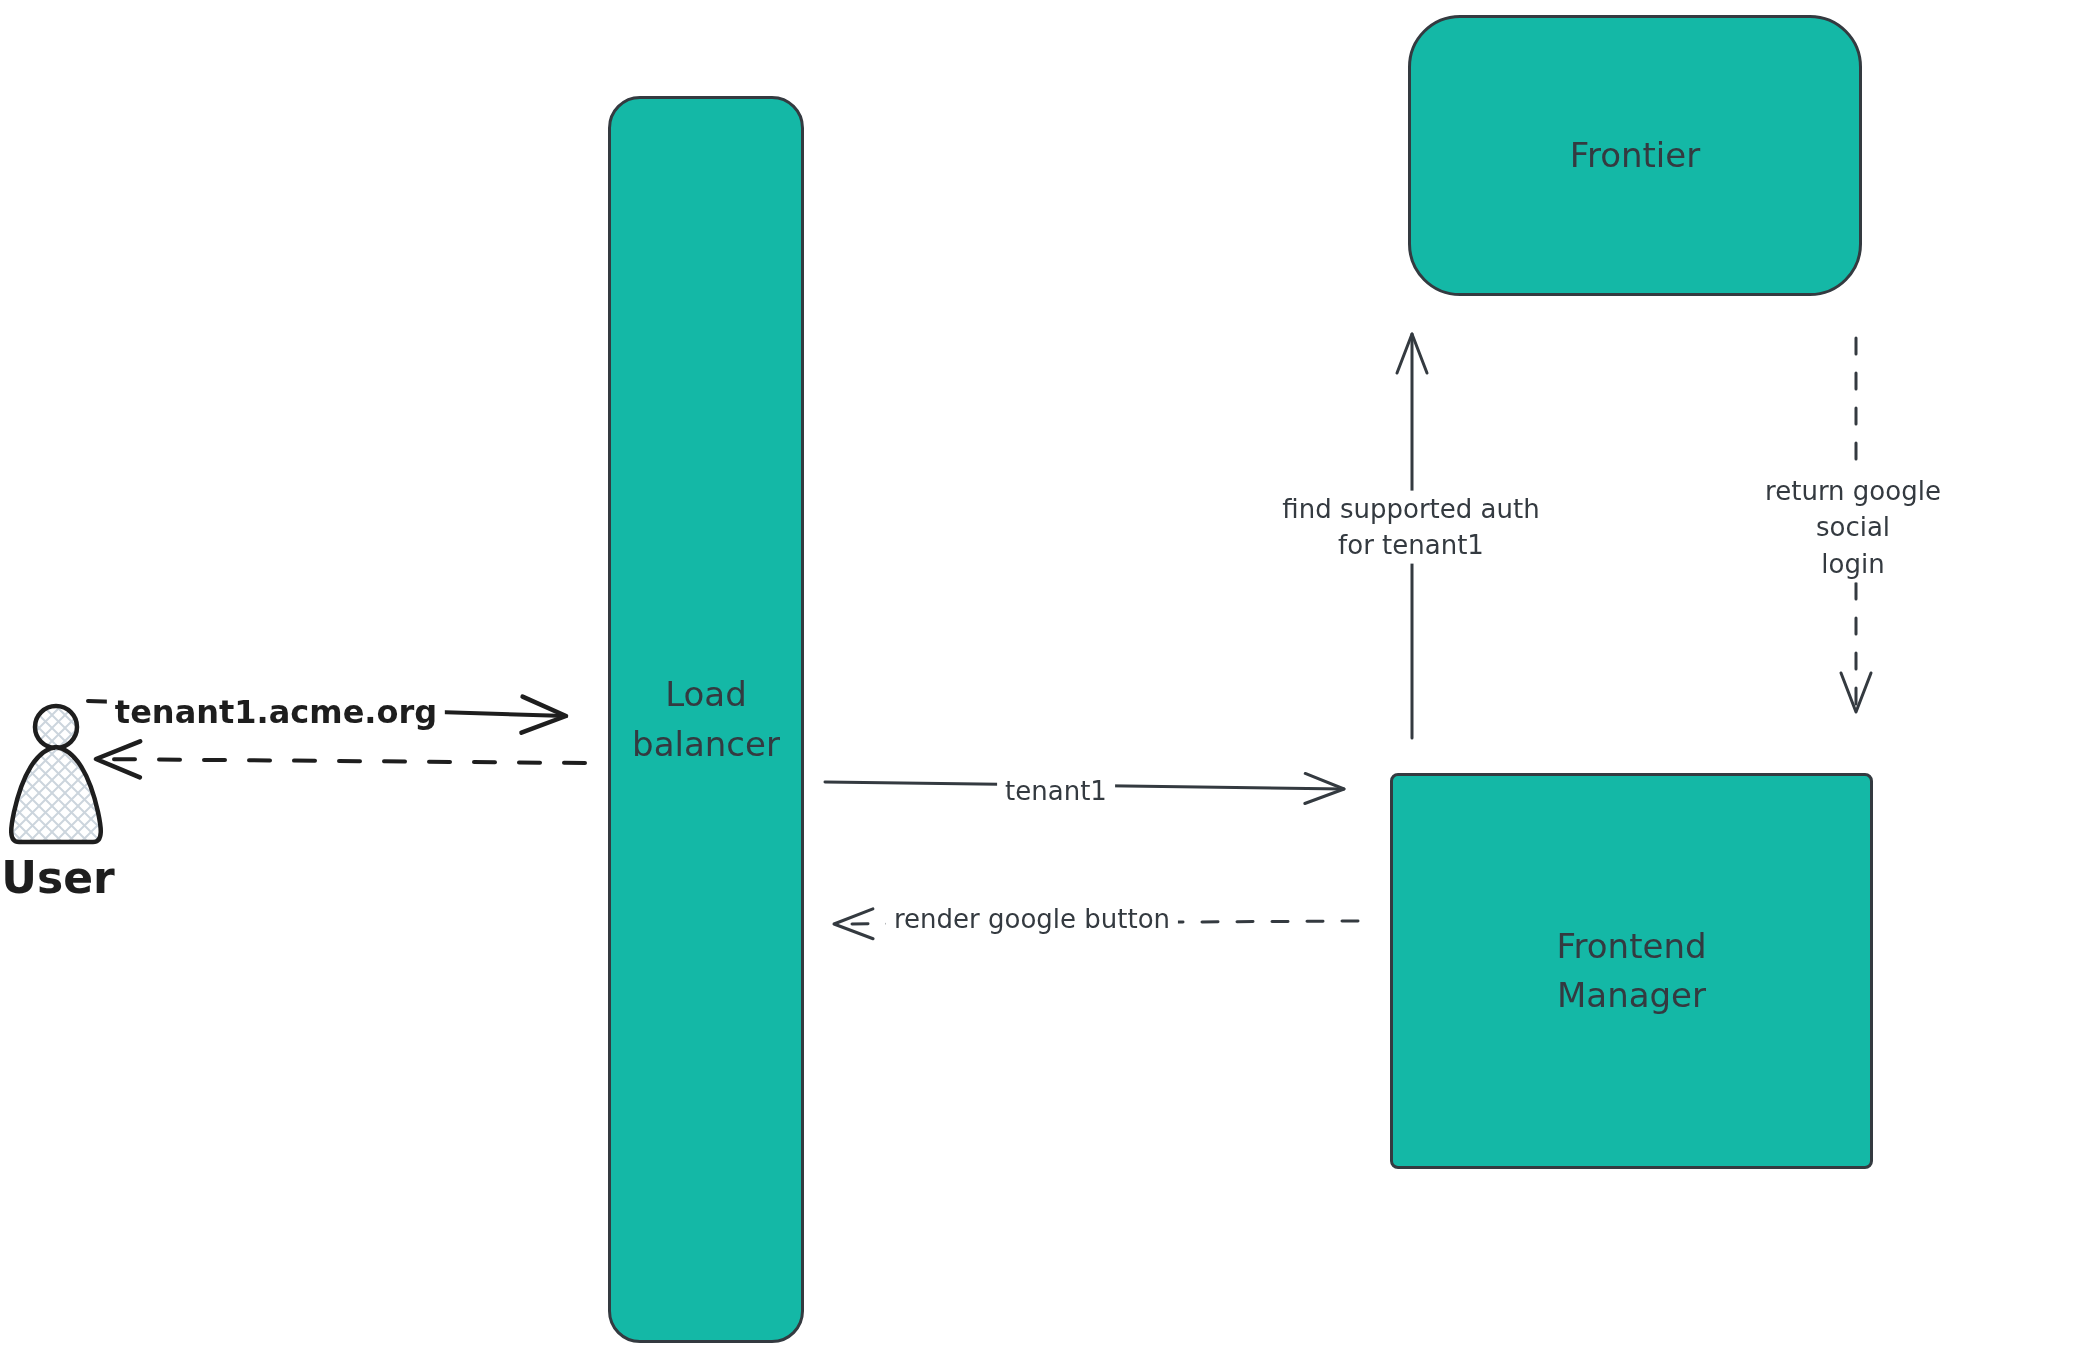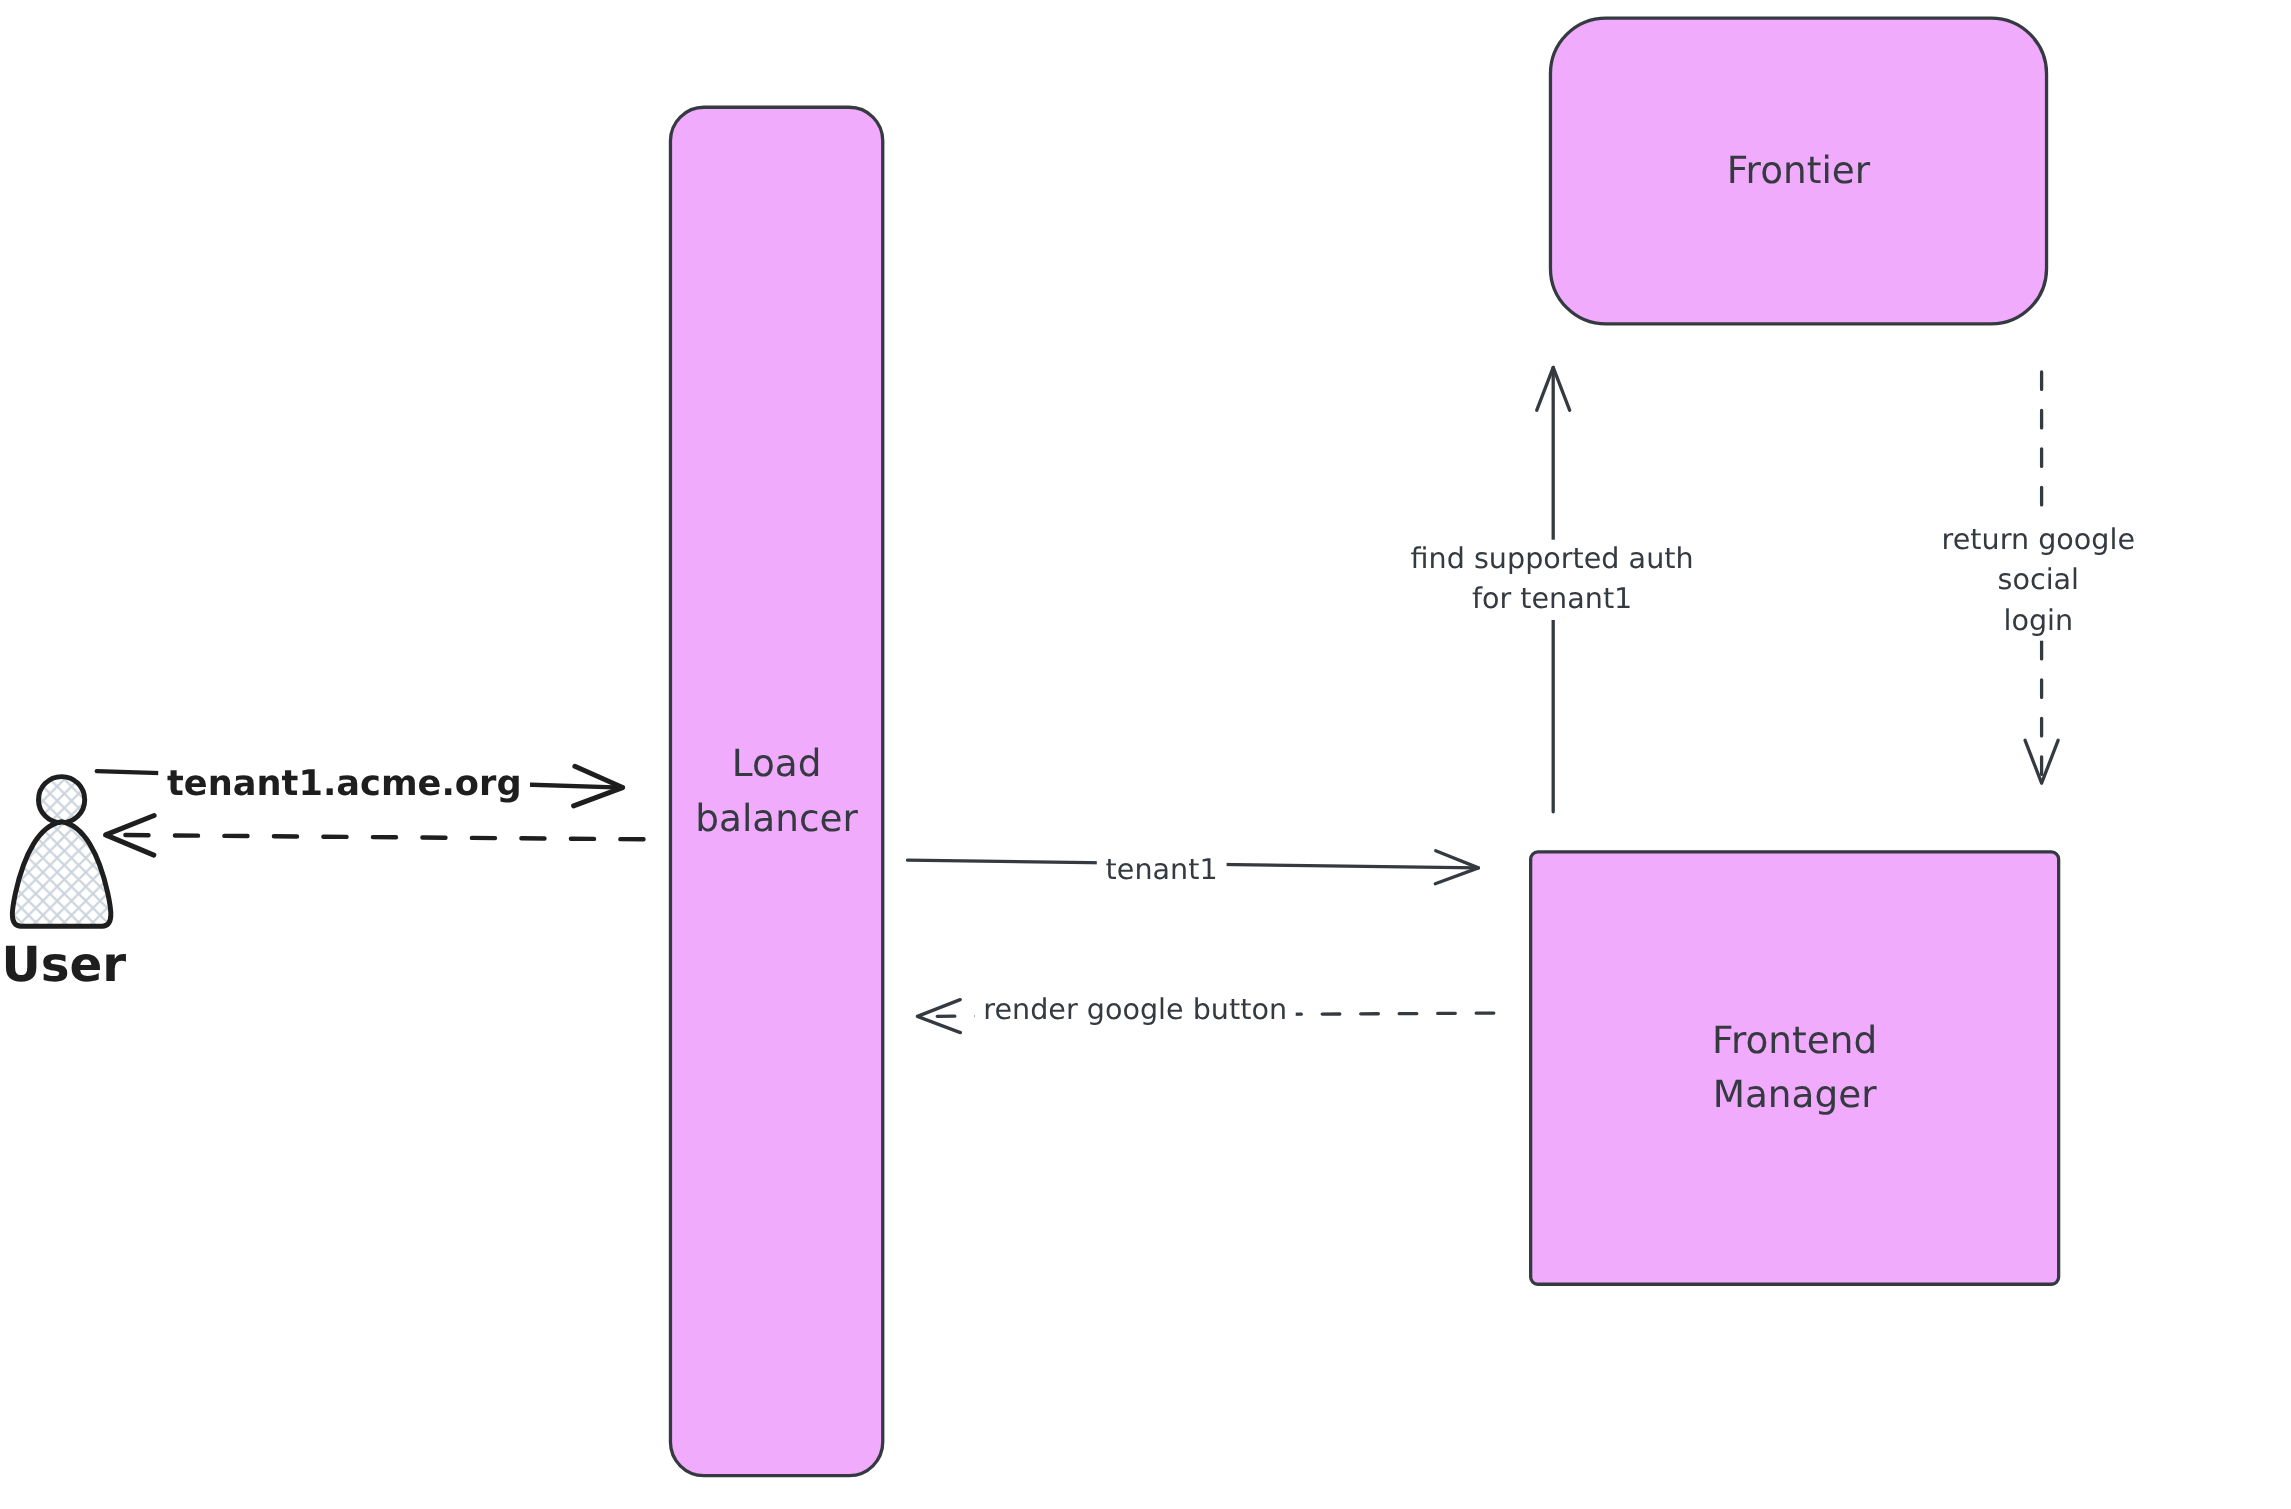--- a/index.html
+++ b/index.html
@@ -16,21 +16,21 @@
     overflow: hidden;
   }
   .overlay {
     position: absolute;
     left: 0; top: 0;
     width: 2083px; height: 1372px;
   }
   .node {
     position: absolute;
     border: 3px solid #343a40;
-    background: #f0abfc;
+    background: #14b8a6;
     display: flex;
     align-items: center;
     justify-content: center;
     box-sizing: border-box;
   }
   .node .node-label {
     color: #343a40;
     font-size: 34px;
     line-height: 1.45;
     text-align: center;
@@ -67,21 +67,21 @@
   .msg-lbl.primary {
     color: #1e1e1e;
     font-weight: bold;
     font-size: 32px;
   }
   .lbl-user {
     color: #1e1e1e;
     font-weight: bold;
     font-size: 44px;
   }
-  .lbl-user-to-lb        { left: 276px;  top: 712px; margin-left: 37px; }
+  .lbl-user-to-lb        { left: 276px;  top: 712px; }
   .lbl-lb-to-fm          { left: 1056px; top: 791px; }
   .lbl-fm-to-lb          { left: 1032px; top: 919px; }
   .lbl-fm-to-frontier    { left: 1411px; top: 527px; }
   .lbl-frontier-to-fm    { left: 1853px; top: 528px; }
   .lbl-user-name         { left: 58px;   top: 878px; }
 </style>
 </head>
 <body>
 
 <div class="canvas">

